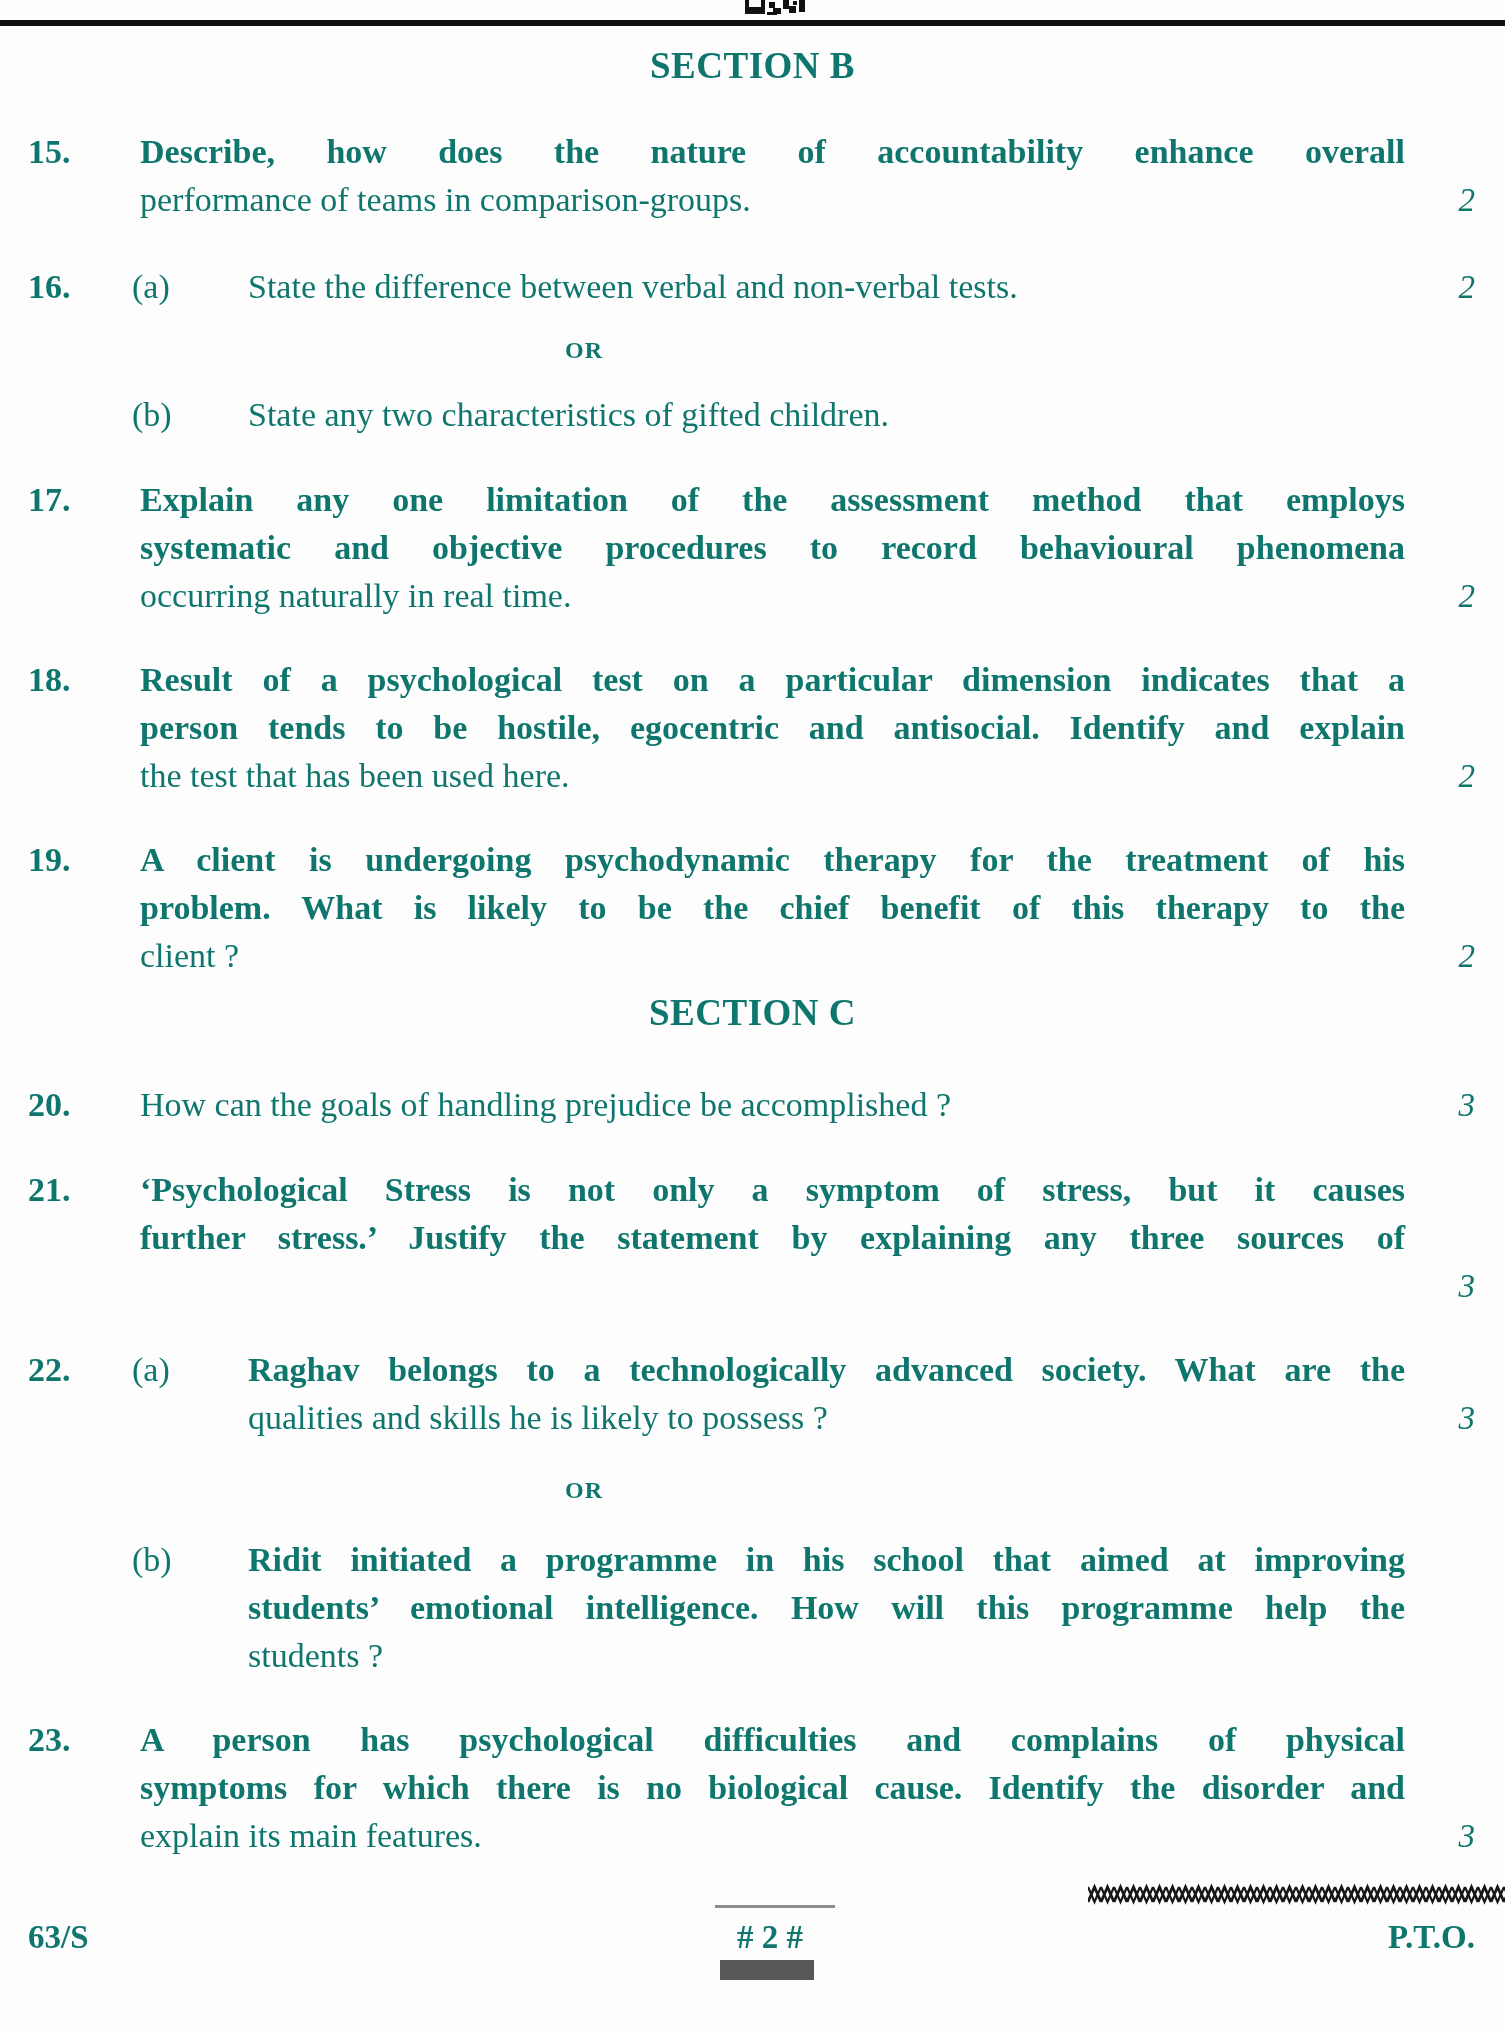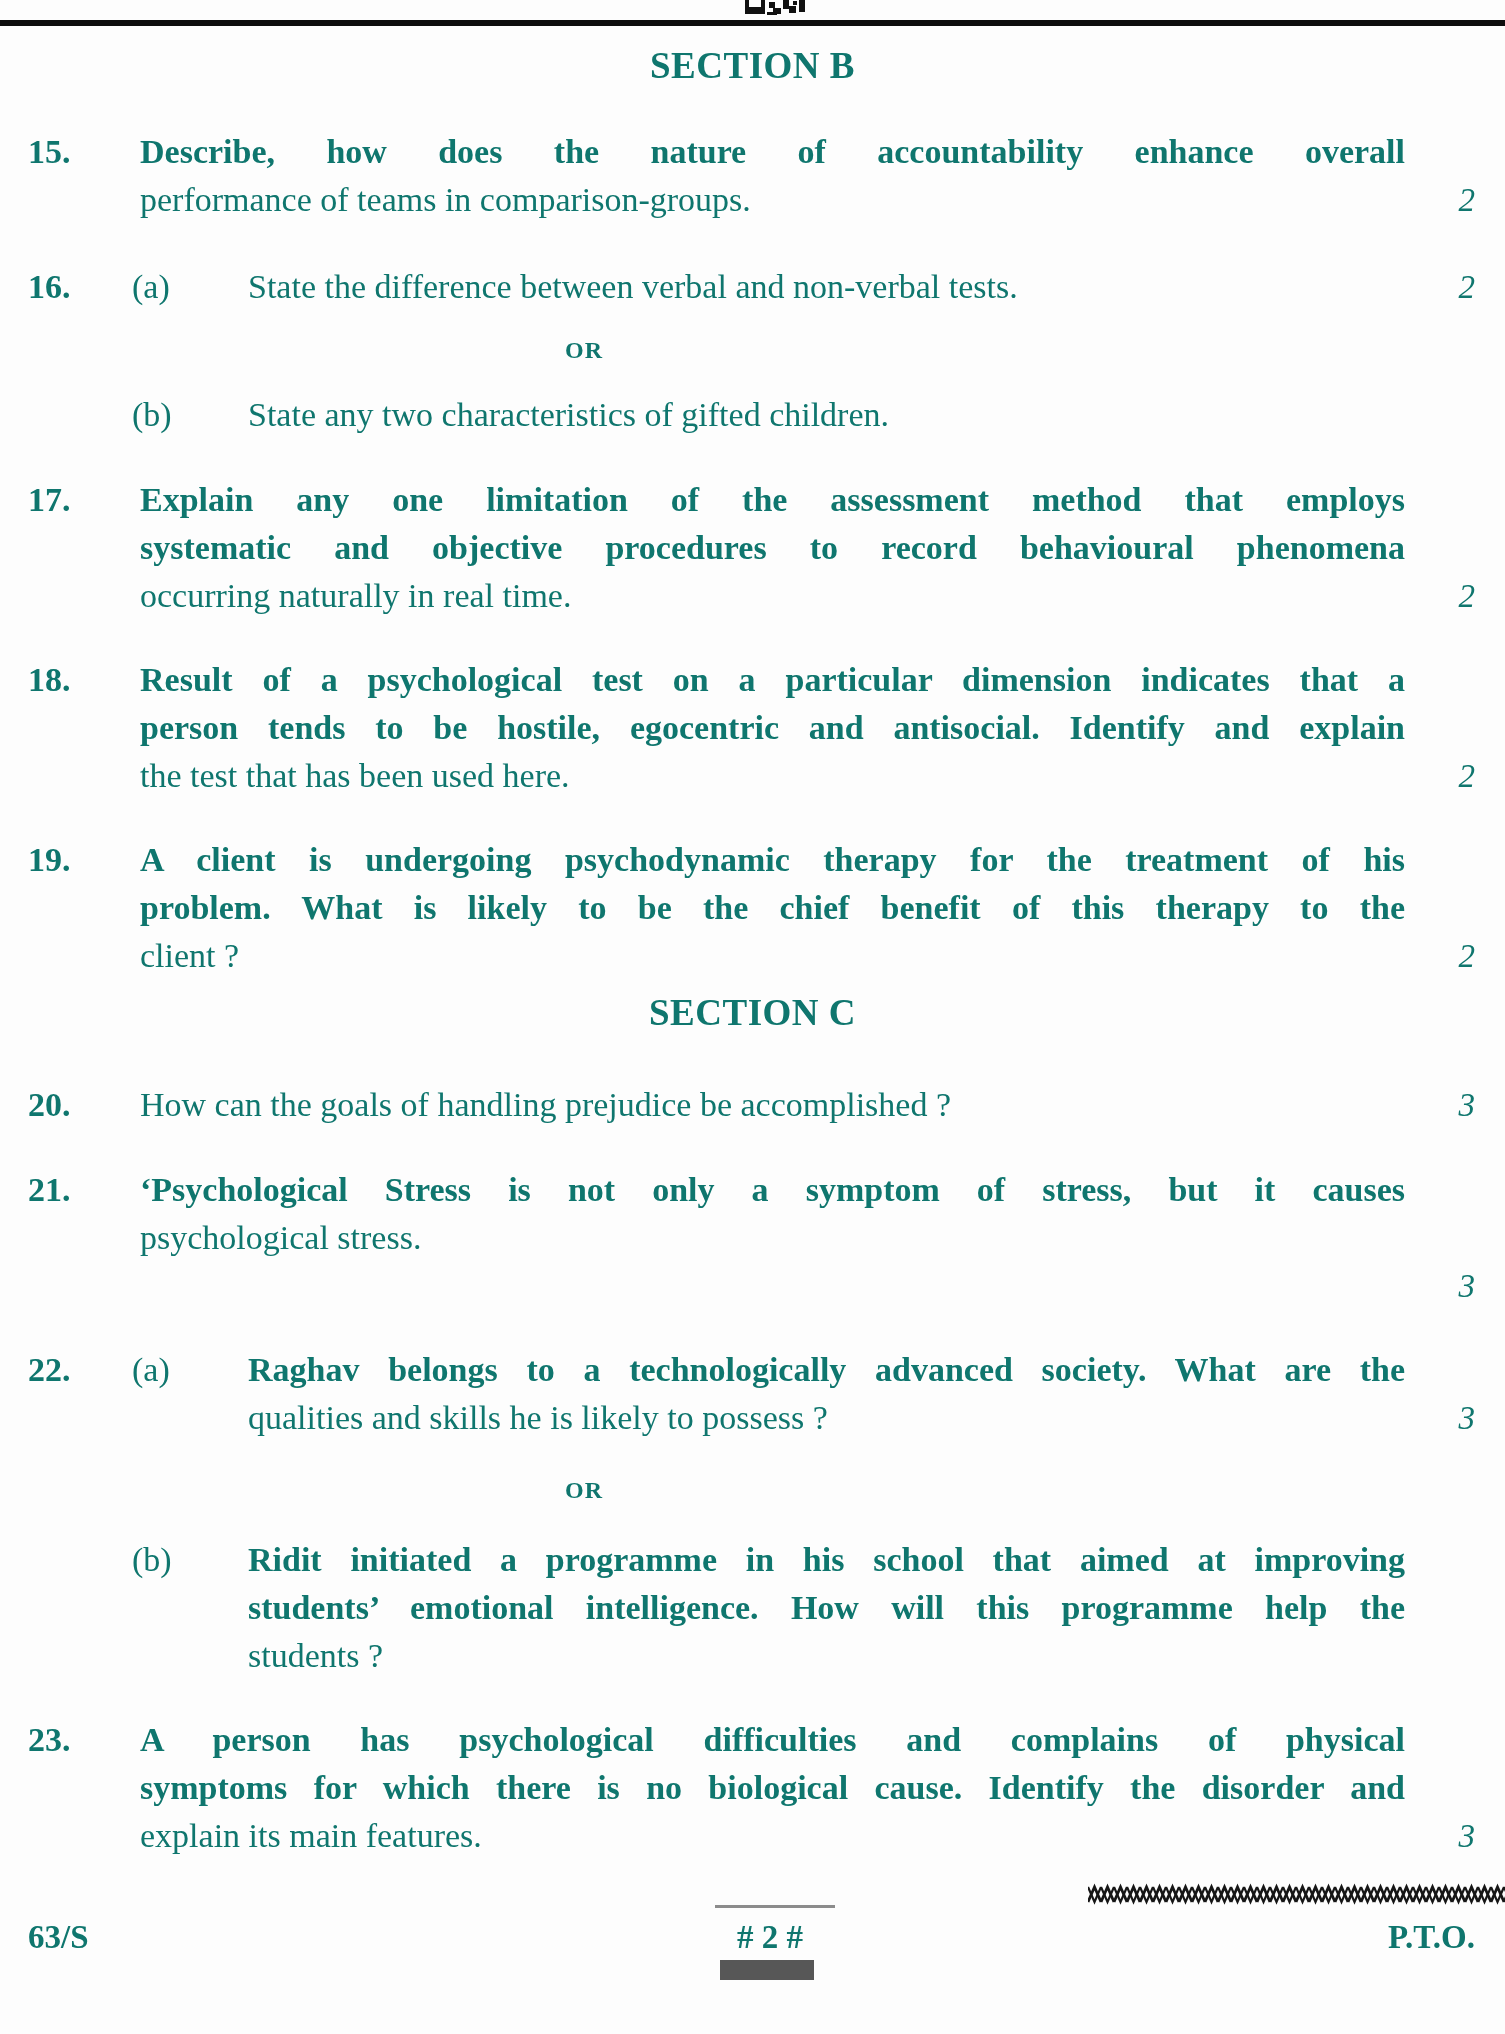--- a/index.html
+++ b/index.html
@@ -123,21 +123,21 @@
     <div class="qtext">
       <div class="line">How can the goals of handling prejudice be accomplished ?</div>
     </div>
   </div>
   <div class="marks" style="top:1081px">3</div>
 
   <div class="q" style="top:1166px">
     <span class="qnum">21.</span>
     <div class="qtext">
       <div class="line j">‘Psychological Stress is not only a symptom of stress, but it causes</div>
-      <div class="line">psychological stress.</div>
+      <div class="line j">further stress.’ Justify the statement by explaining any three sources of</div>
     </div>
   </div>
   <div class="marks" style="top:1262px">3</div>
 
   <div class="q" style="top:1346px">
     <span class="qnum">22.</span>
     <span class="sub-label">(a)</span>
     <div class="qtext sub">
       <div class="line j">Raghav belongs to a technologically advanced society. What are the</div>
       <div class="line">qualities and skills he is likely to possess ?</div>

